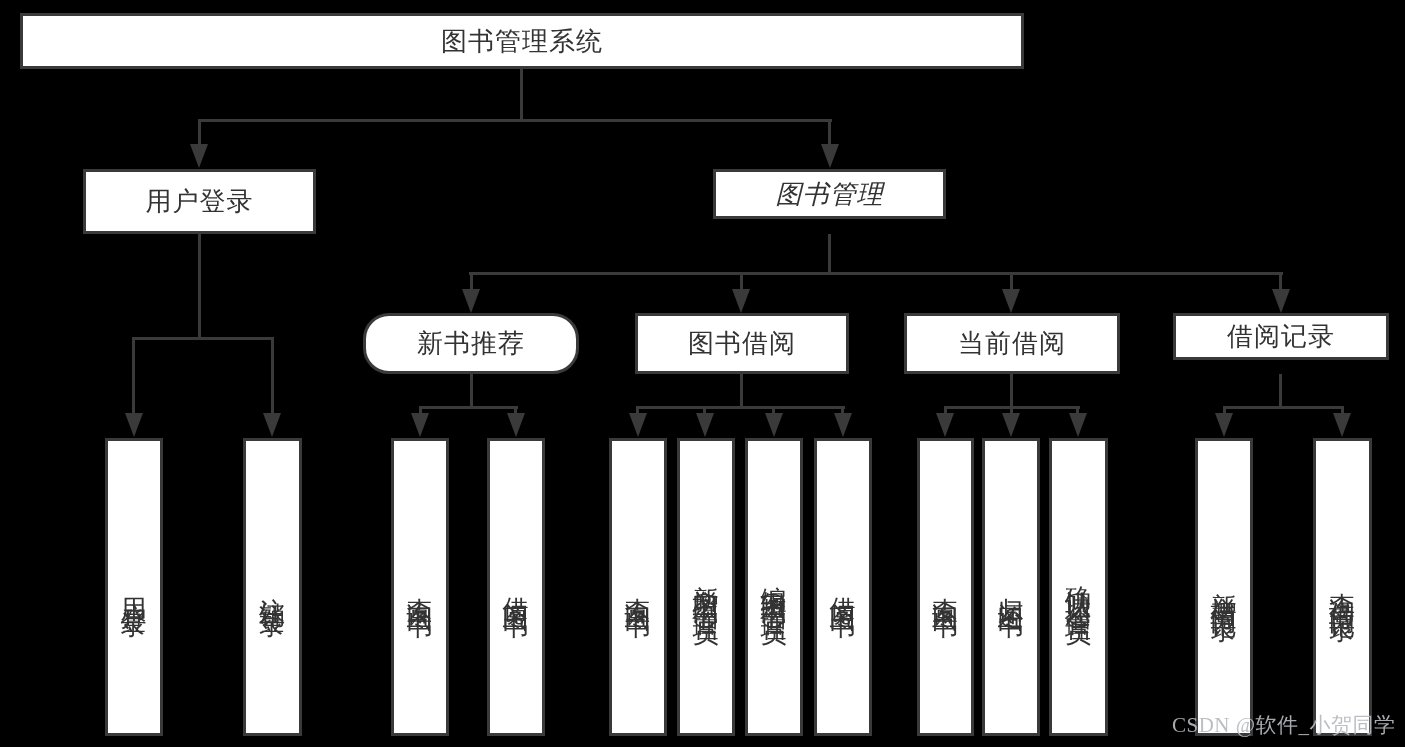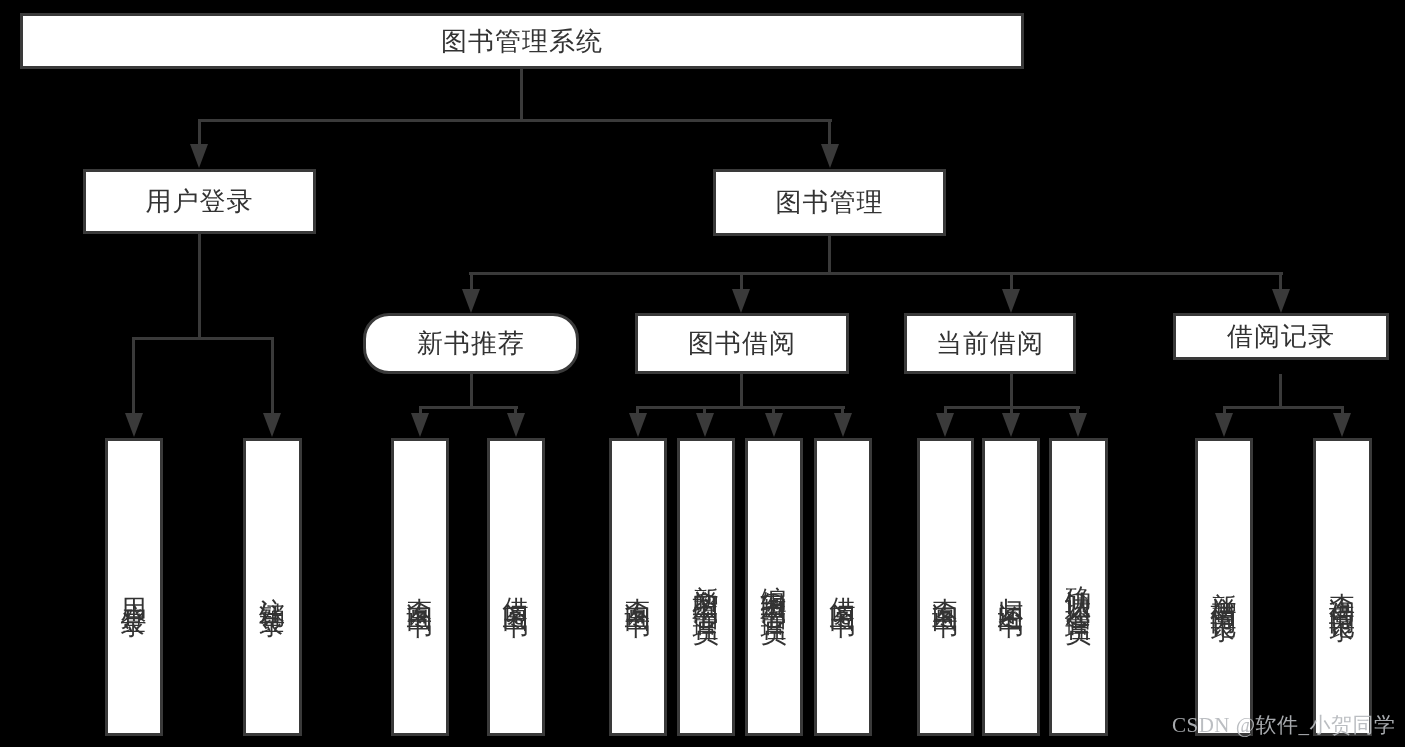--- a/index.html
+++ b/index.html
@@ -93,25 +93,25 @@
       <div class="arr" style="left: 936px; top: 413px;"></div>
       <div class="arr" style="left: 1002px; top: 413px;"></div>
       <div class="arr" style="left: 1069px; top: 413px;"></div>
       <div class="arr" style="left: 1215px; top: 413px;"></div>
       <div class="arr" style="left: 1333px; top: 413px;"></div>
     </div>
 
   <div class="box" style="left:20px;top:13px;width:1004px;height:56px;">图书管理系统</div>
 
   <div class="box" style="left:83px;top:169px;width:233px;height:65px;">用户登录</div>
-  <div class="box" style="left:713px;top:169px;width:233px;height:67px;">图书管理</div>
+  <div class="box" style="left:713px;top:169px;width:233px;height:50px;font-style:italic;">图书管理</div>
 
   <div class="box" style="left:363px;top:313px;width:216px;height:61px;border-radius:26px;">新书推荐</div>
   <div class="box" style="left:635px;top:313px;width:214px;height:61px;">图书借阅</div>
-  <div class="box" style="left:904px;top:313px;width:172px;height:61px;">当前借阅</div>
+  <div class="box" style="left:904px;top:313px;width:216px;height:61px;">当前借阅</div>
   <div class="box" style="left:1173px;top:313px;width:216px;height:47px;">借阅记录</div>
 
   <div class="leaf" style="left:105px;width:58px;">
     <span class="vtext">用户登录</span>
   </div>
   <div class="leaf" style="left:243px;width:59px;">
     <span class="vtext">注销登录</span>
   </div>
 
   <div class="leaf" style="left:391px;width:58px;">

